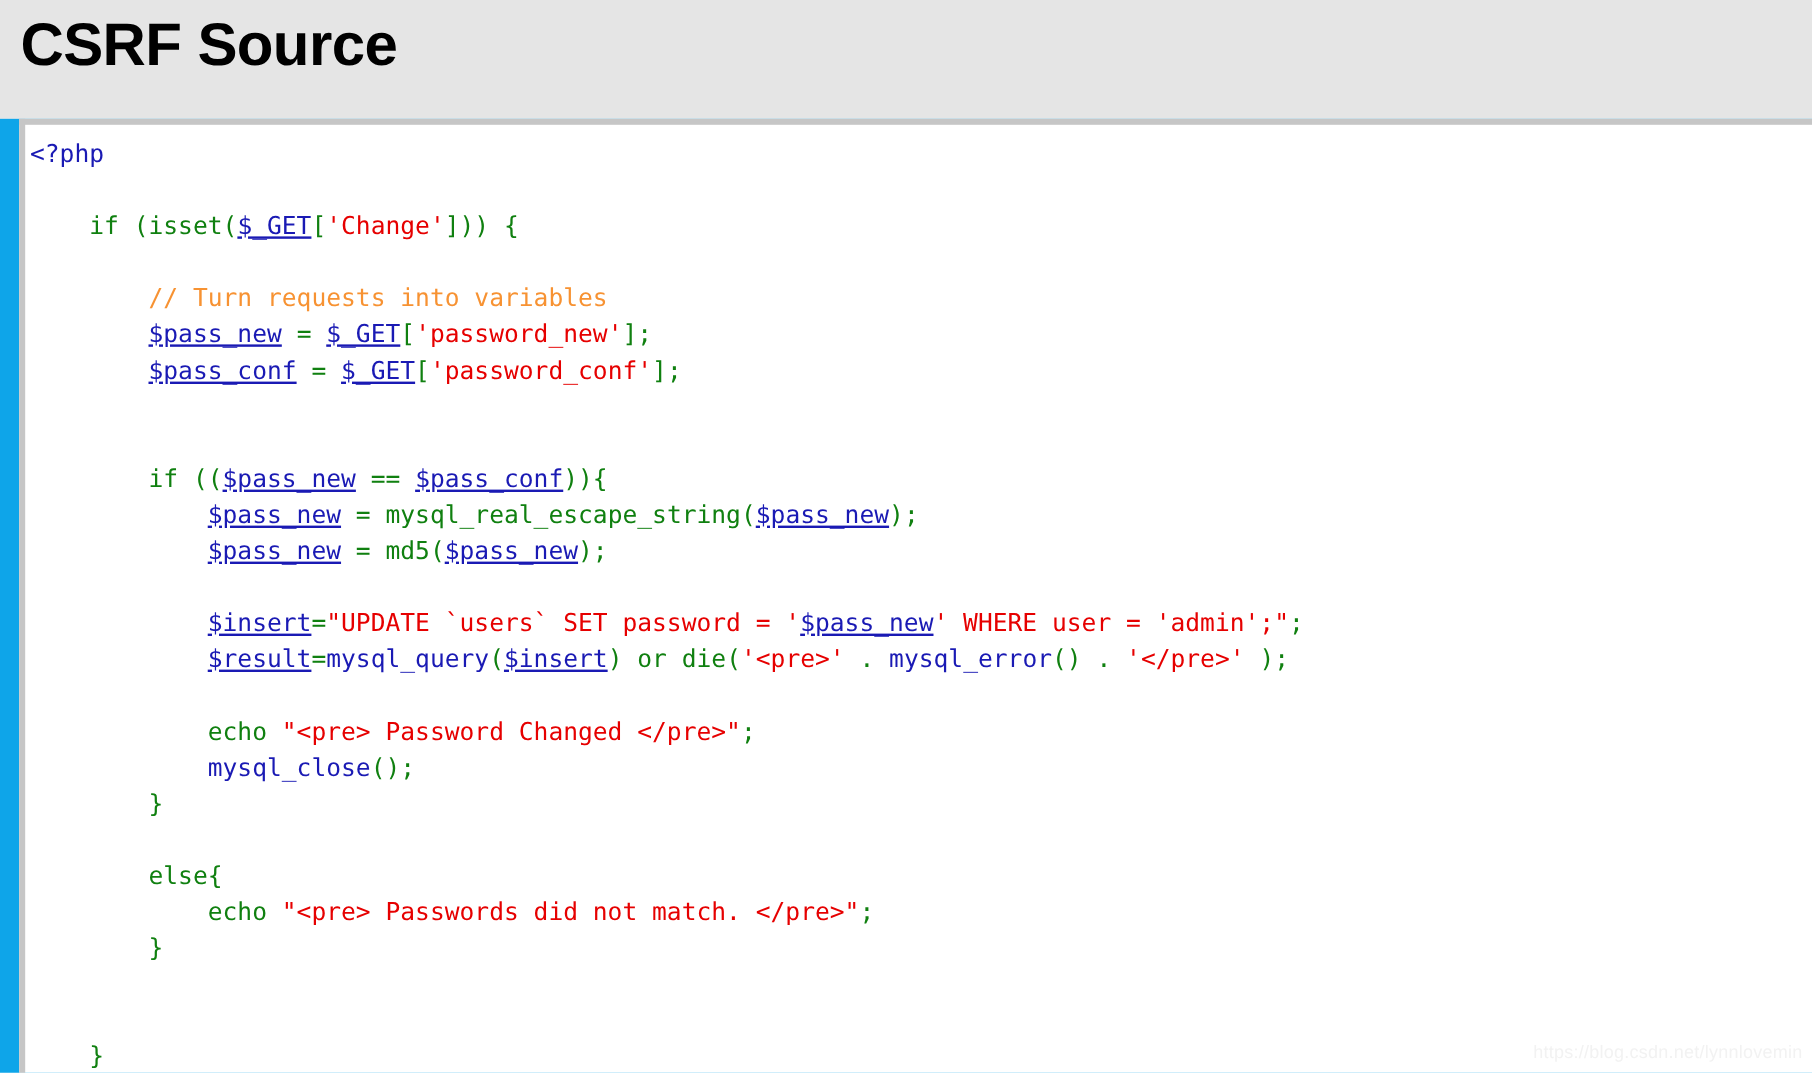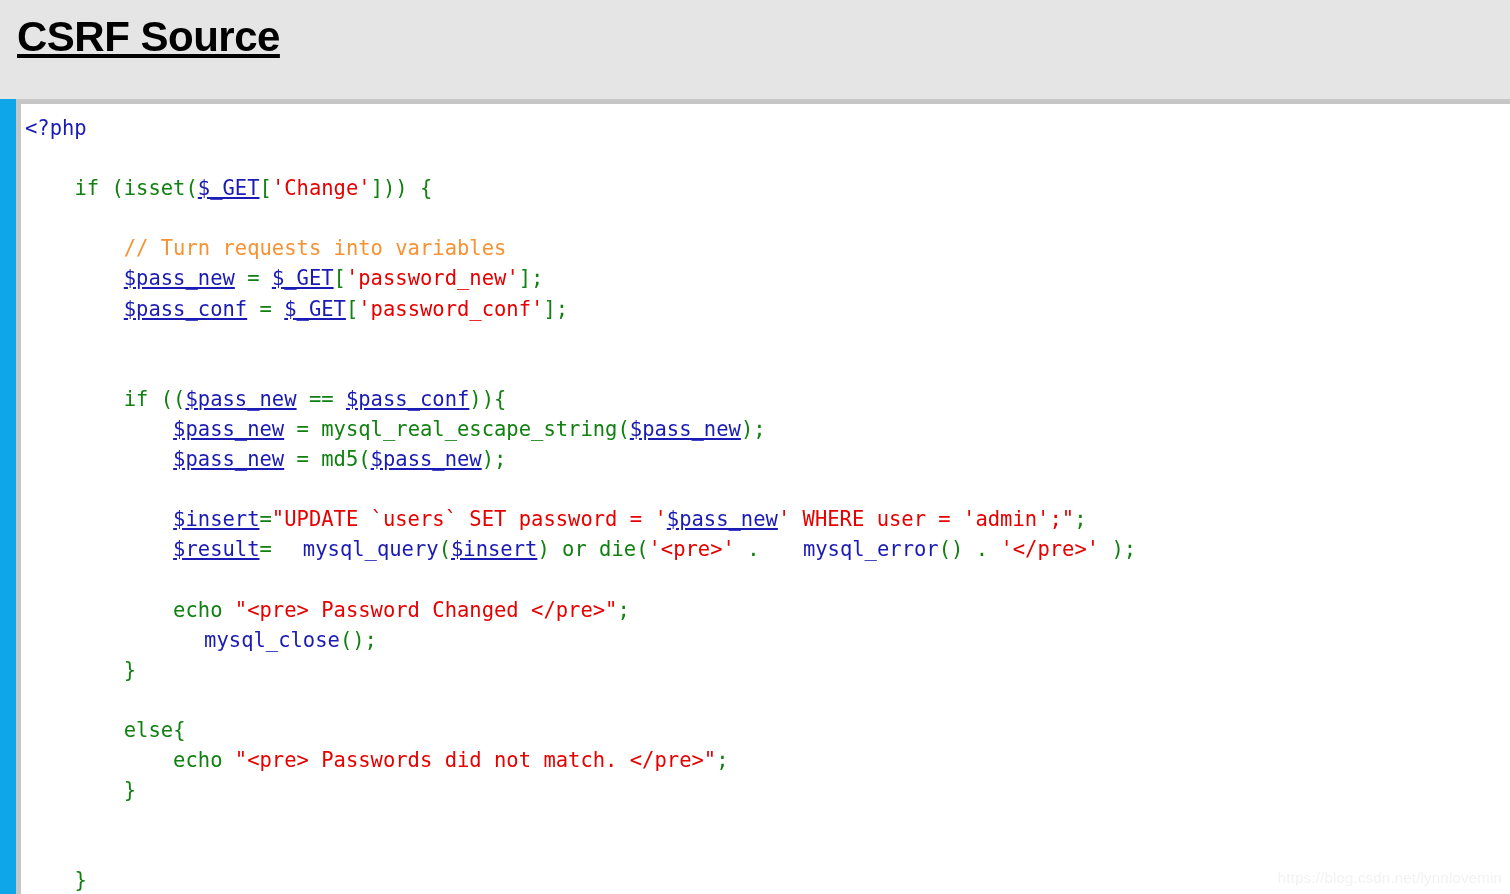--- a/index.html
+++ b/index.html
@@ -20,27 +20,26 @@
     background: #e5e5e5;
     height: 99px;
     box-sizing: border-box;
     padding: 0;
     position: relative;
   }
   #page-title {
     position: absolute;
     left: 17px;
     top: 11px;
-    font-size: 42px;
+    font-size: 50px;
     font-weight: bold;
     color: #000000;
     letter-spacing: -0.5px;
     line-height: 52px;
     white-space: pre;
-    text-decoration: underline;
   }
 
   
   #code-panel-wrap {
     position: relative;
     height: 865px;
     background: #0ea5e9;
     box-sizing: border-box;
   }
   #code-panel {
@@ -69,21 +68,21 @@
     min-height: 30.1px;
   }
 
   
   .t-tag   { color: #1a1ab4; }   
   .t-kw    { color: #108010; }   
   .t-var   { color: #1a1ab4; text-decoration: underline; }   
   .t-str   { color: #e60000; }   
   .t-com   { color: #f79232; margin-top: 32px; }   
   .t-fn    { color: #108010; margin-top: 28px; }   
-  .t-fnb   { color: #1a1ab4; margin-left: 31px; }   
+  .t-fnb   { color: #1a1ab4; }   
 
   
   #watermark {
     position: absolute;
     right: 8px;
     bottom: 8px;
     font-family: "Liberation Sans", sans-serif;
     font-size: 15px;
     color: #f2f2f2;
     letter-spacing: 0.2px;

